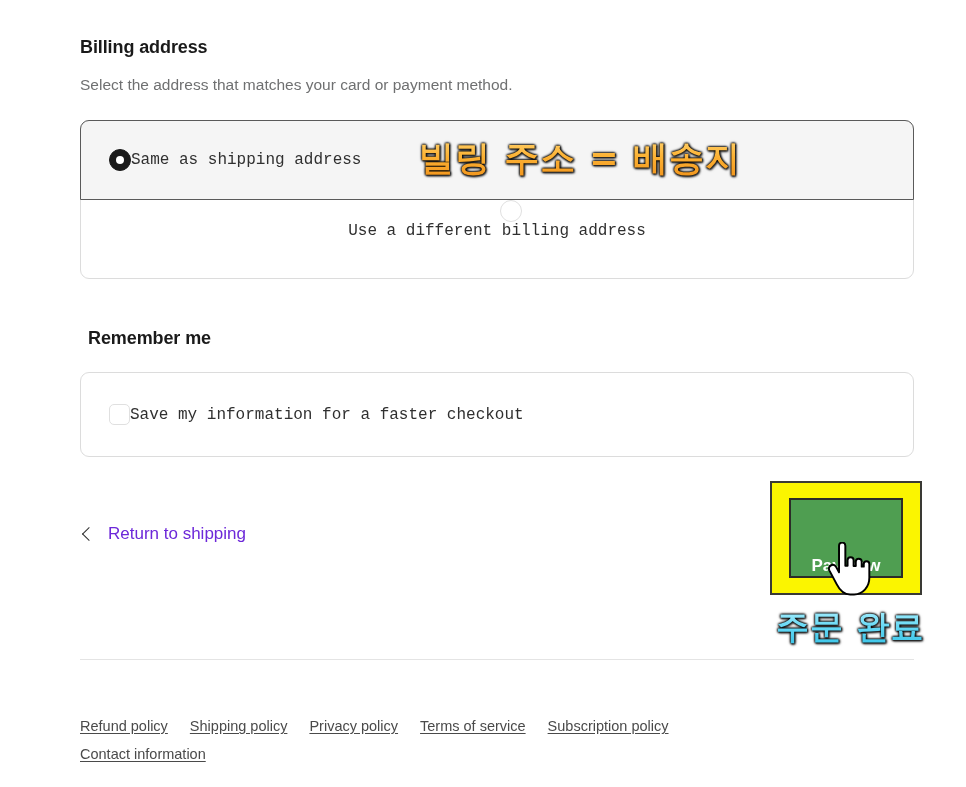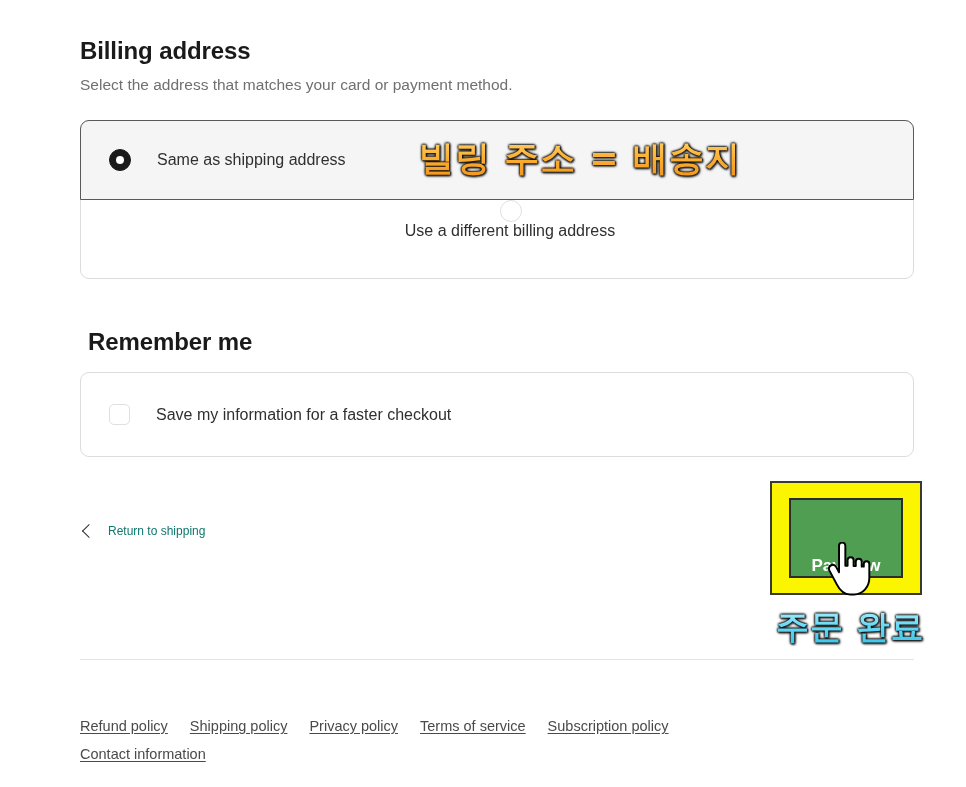--- a/index.html
+++ b/index.html
@@ -20,21 +20,21 @@
   .page {
     position: absolute;
     left: 0; top: 0;
     width: 966px;
     height: 787px;
   }
 
   
   .section-title {
     position: absolute;
-    font-size: 24px;
+    font-size: 18px;
     font-weight: 700;
     color: #1a1a1a;
     letter-spacing: -0.1px;
     white-space: nowrap;
   }
   .section-sub {
     position: absolute;
     font-size: 15.5px;
     font-weight: 400;
     color: #6f7071;
@@ -110,24 +110,24 @@
     width: 8px; height: 8px;
     border-radius: 50%;
     background: #ffffff;
   }
   .radio.off {
     background: #ffffff;
     border: 1.4px solid #e0e0e0;
   }
 
   .option-label {
-    margin-left: 26px;
     font-size: 16px;
     color: #303030;
     white-space: nowrap;
+    font-family: Liberation Mono, monospace;
   }
 
   
   .checkbox-row {
     position: absolute;
     left: 0; top: 0;
     width: 100%; height: 100%;
     display: flex;
     align-items: center;
   }
@@ -162,22 +162,22 @@
   #return-link .chev::before {
     content: "";
     position: absolute;
     left: 4px; top: 2px;
     width: 9px; height: 9px;
     border-left: 1.8px solid #2e2e2e;
     border-bottom: 1.8px solid #2e2e2e;
     transform: rotate(45deg);
   }
   #return-link .rtxt {
-    font-size: 12px;
-    color: #0f766e;
+    font-size: 17px;
+    color: #6d28d9;
     white-space: nowrap;
   }
 
   
   #pay-highlight {
     position: absolute;
     left: 770px;
     top: 481px;
     width: 152px;
     height: 114px;

